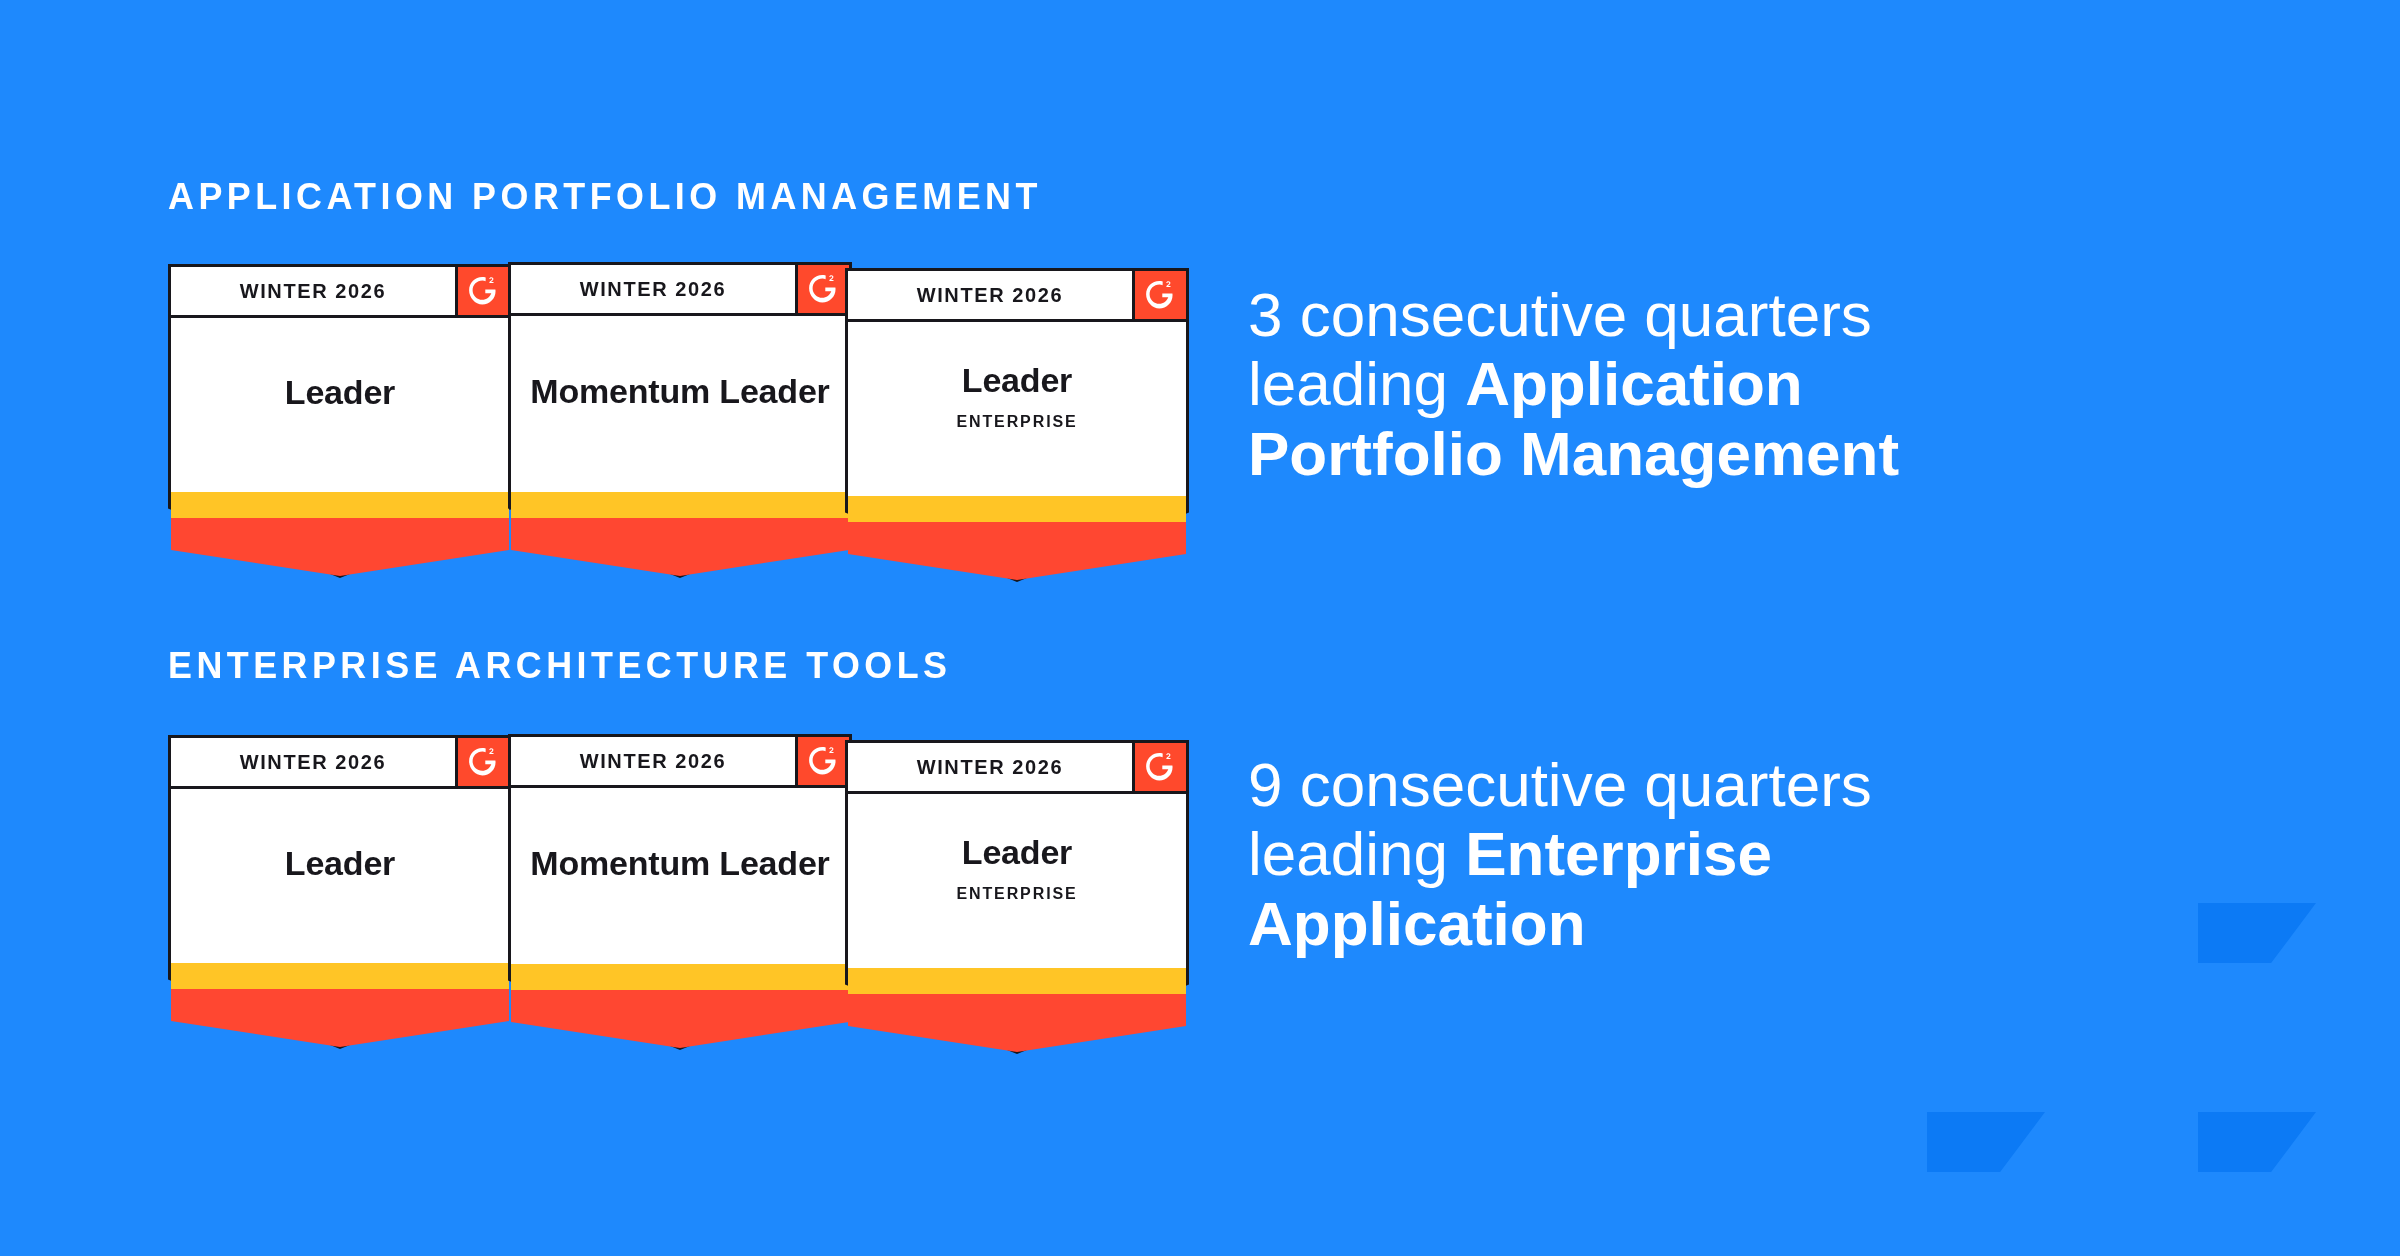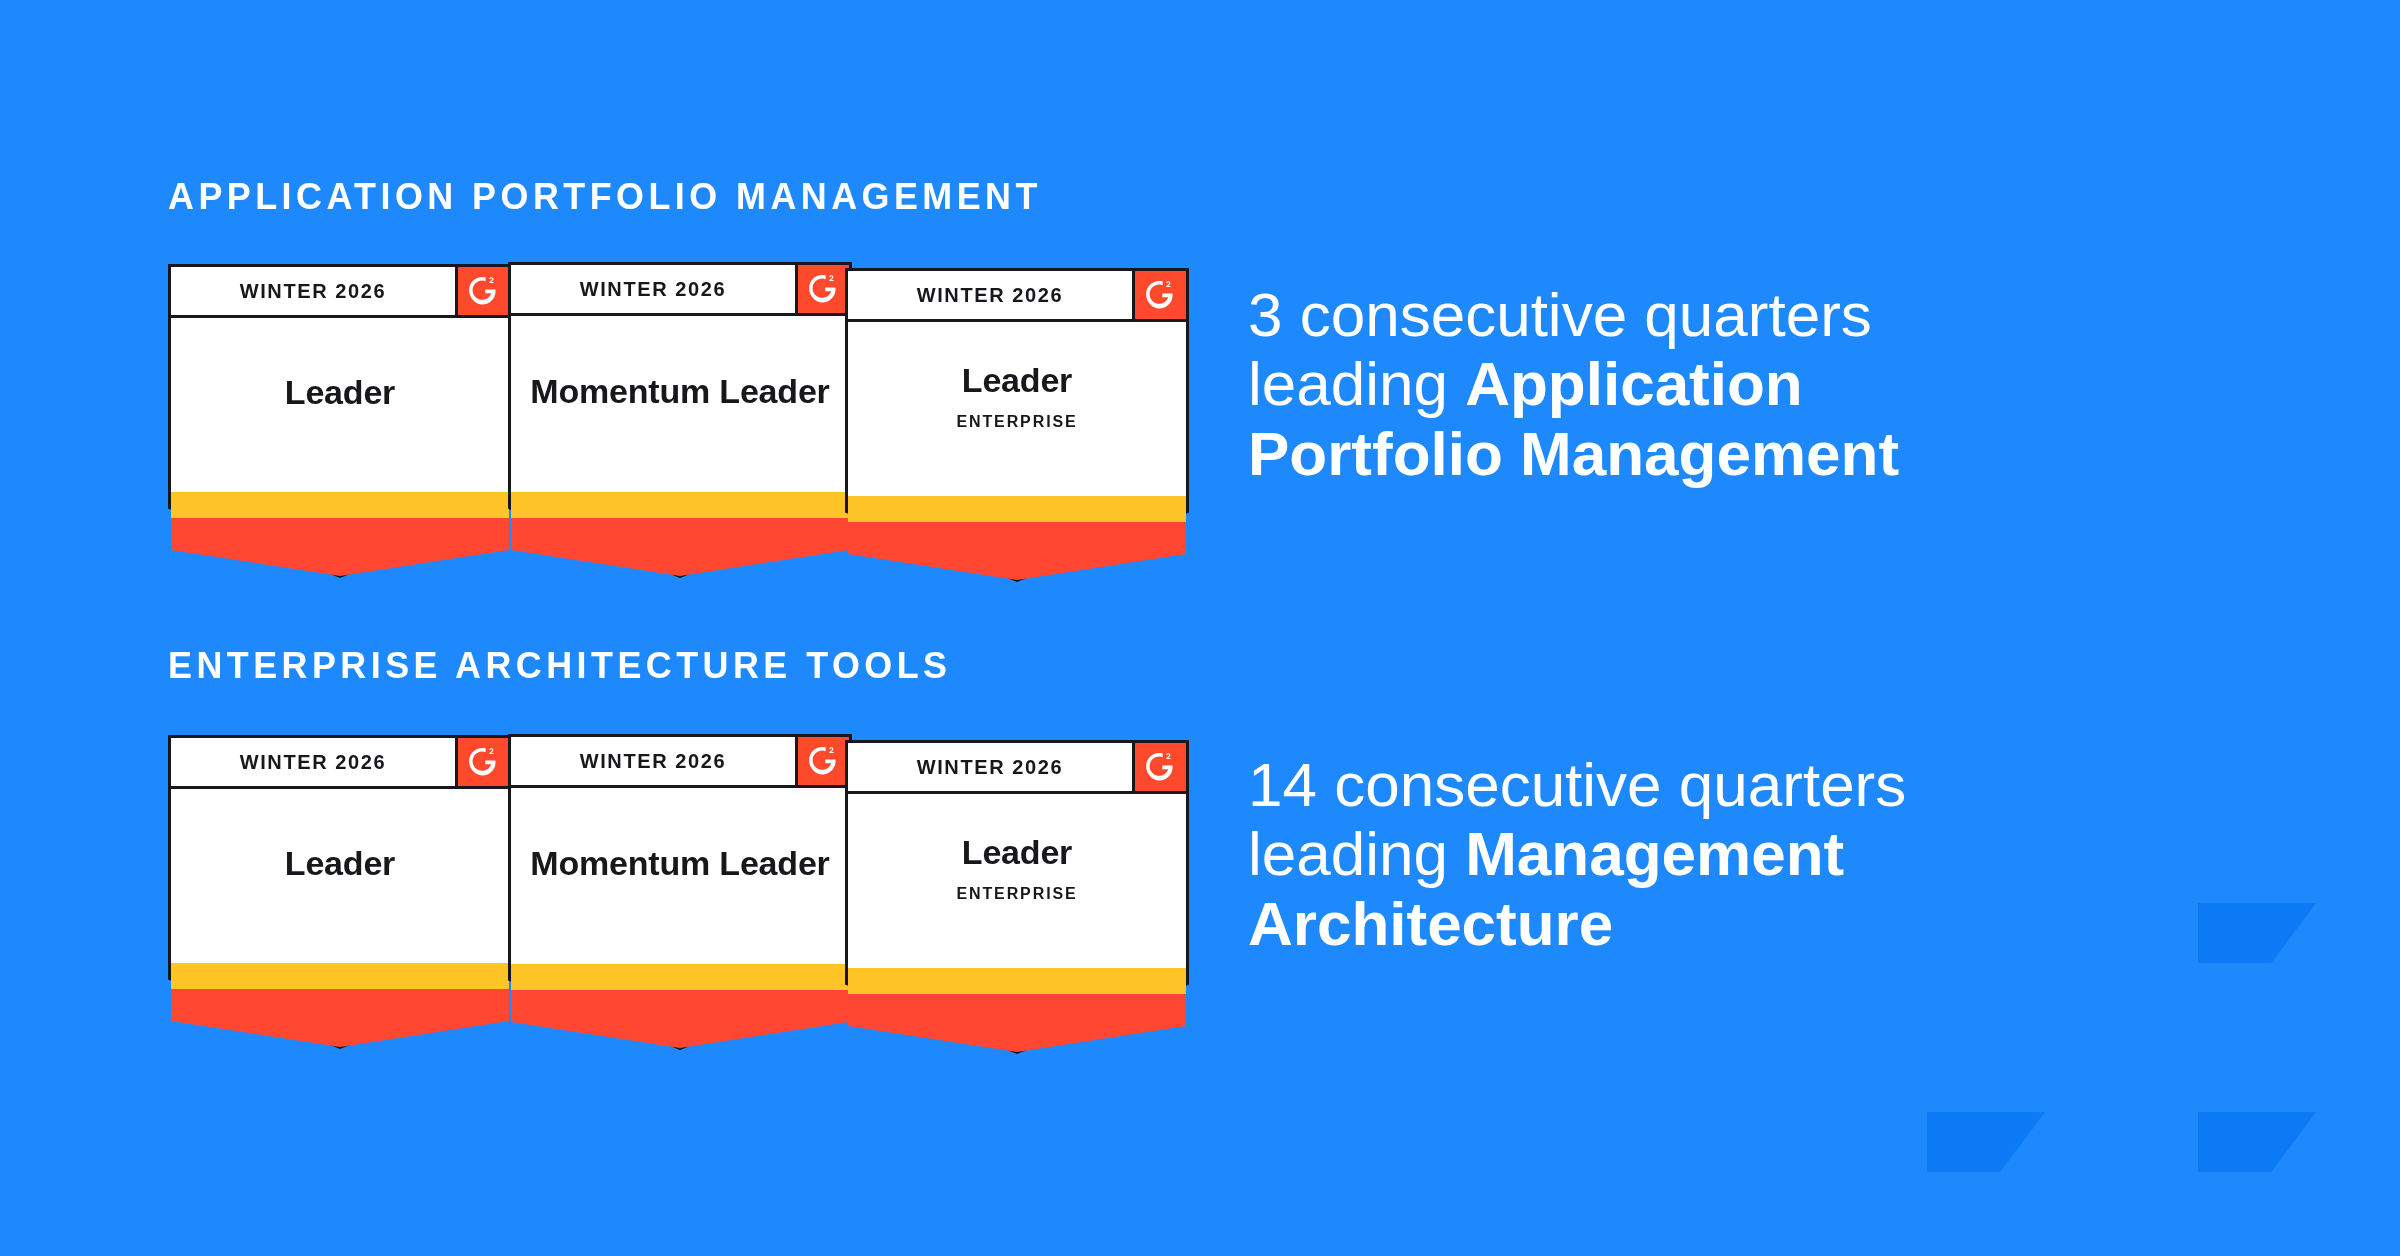--- a/index.html
+++ b/index.html
@@ -315,16 +315,16 @@
       <div class="badge-ribbon">
         <div class="chev chev-outline"></div>
         <div class="chev chev-white"></div>
         <div class="chev chev-yellow"></div>
         <div class="chev chev-red"></div>
       </div>
     </div>
   </div>
 
   <div class="statement" id="statement-eat">
-    <span>14 consecutive quarters leading </span><b>Management Architecture</b>
+    <span>9 consecutive quarters leading </span><b>Enterprise Application</b>
   </div>
 
 </div>
 
 </body></html>

